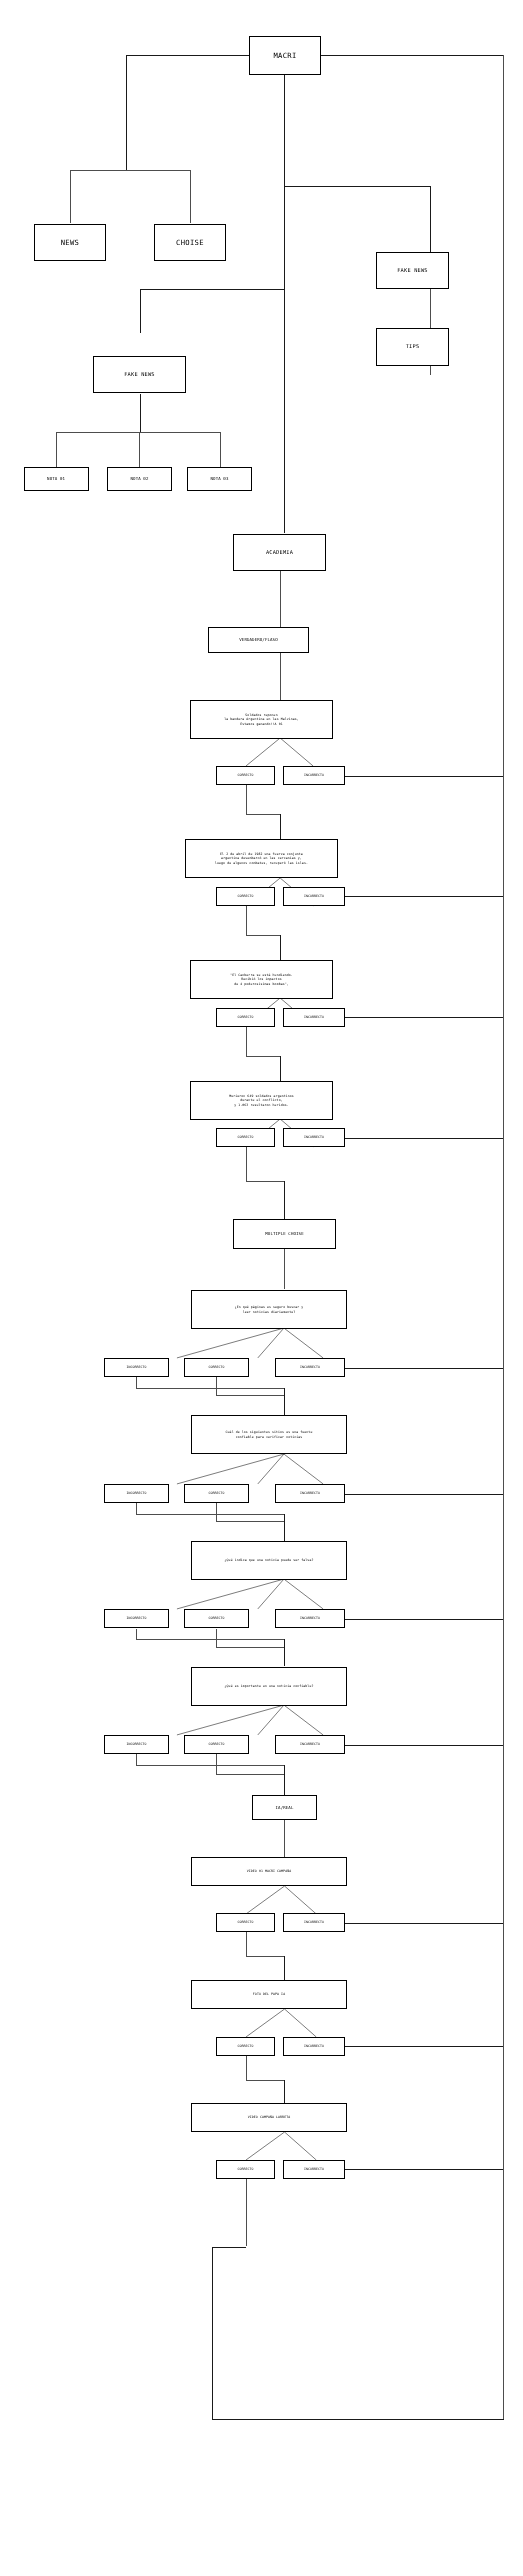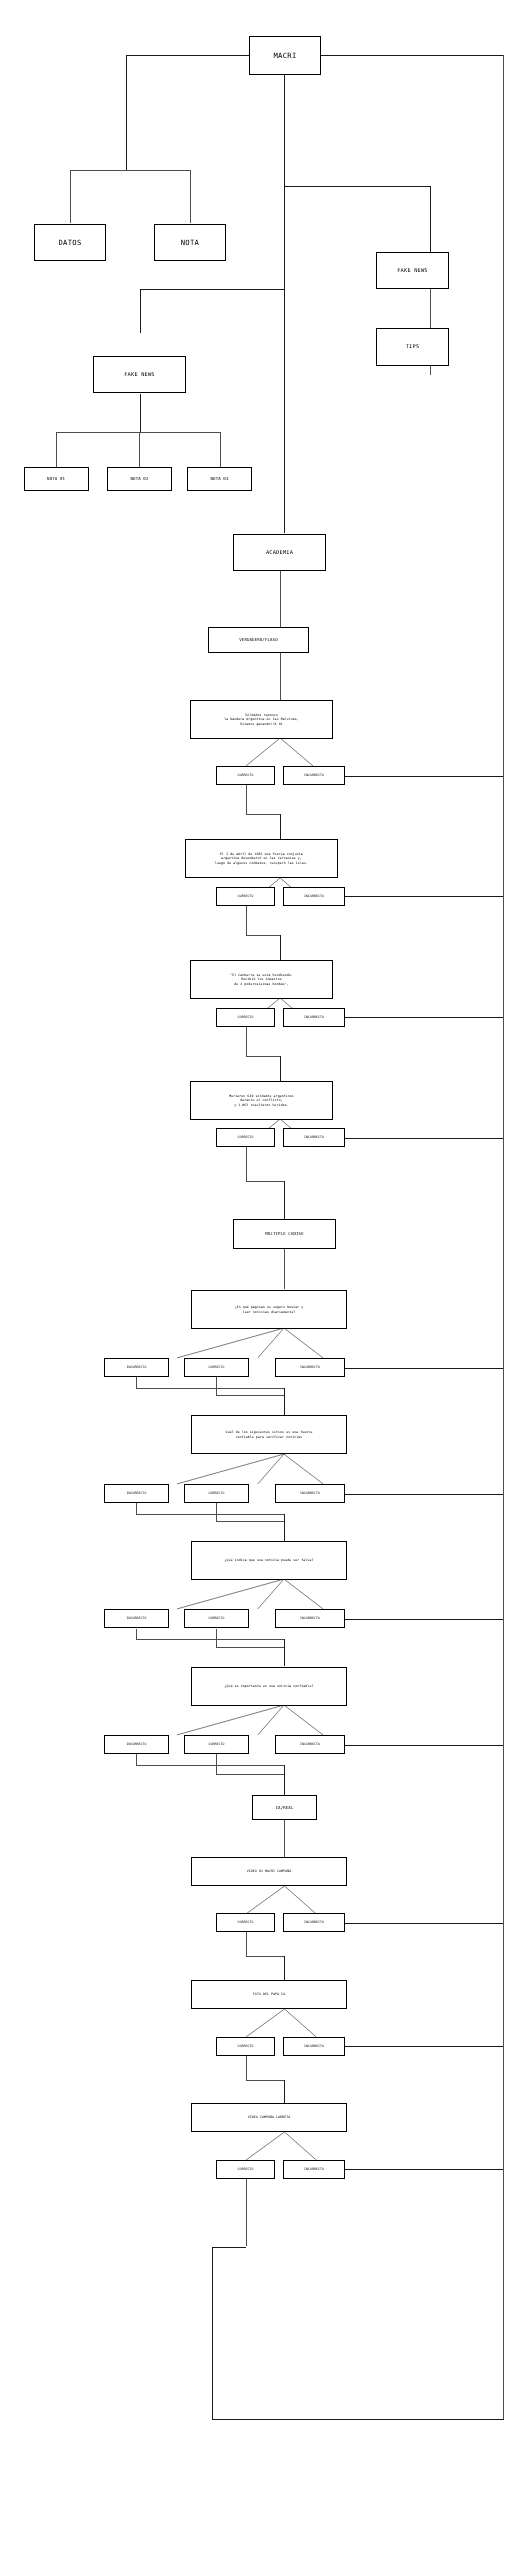--- a/index.html
+++ b/index.html
@@ -28,24 +28,24 @@
     <span class="lbl-lg">MACRI</span>
   </div>
 
   <div class="ln h dk" style="left:126px;top:55px;width:123px;"></div>
   <div class="ln v dk" style="left:126px;top:55px;height:115px;"></div>
   <div class="ln h" style="left:70px;top:170px;width:121px;height:1.2px;"></div>
   <div class="ln v" style="left:70px;top:170px;height:53px;"></div>
   <div class="ln v" style="left:190px;top:170px;height:53px;"></div>
 
   <div class="node" style="left:34px;top:224px;width:72px;height:37px;">
-    <span class="lbl-lg">DATOS</span>
+    <span class="lbl-lg">NEWS</span>
   </div>
   <div class="node" style="left:154px;top:224px;width:72px;height:37px;">
-    <span class="lbl-lg">NOTA</span>
+    <span class="lbl-lg">CHOISE</span>
   </div>
 
   <div class="ln h dk" style="left:321px;top:55px;width:182px;"></div>
   <div class="ln v" style="left:503px;top:55px;height:2364px;"></div>
 
   <div class="ln v dk" style="left:284px;top:75px;height:243px;"></div>
 
   <div class="ln h dk" style="left:284px;top:186px;width:146px;"></div>
   <div class="ln v dk" style="left:430px;top:186px;height:66px;"></div>
 

